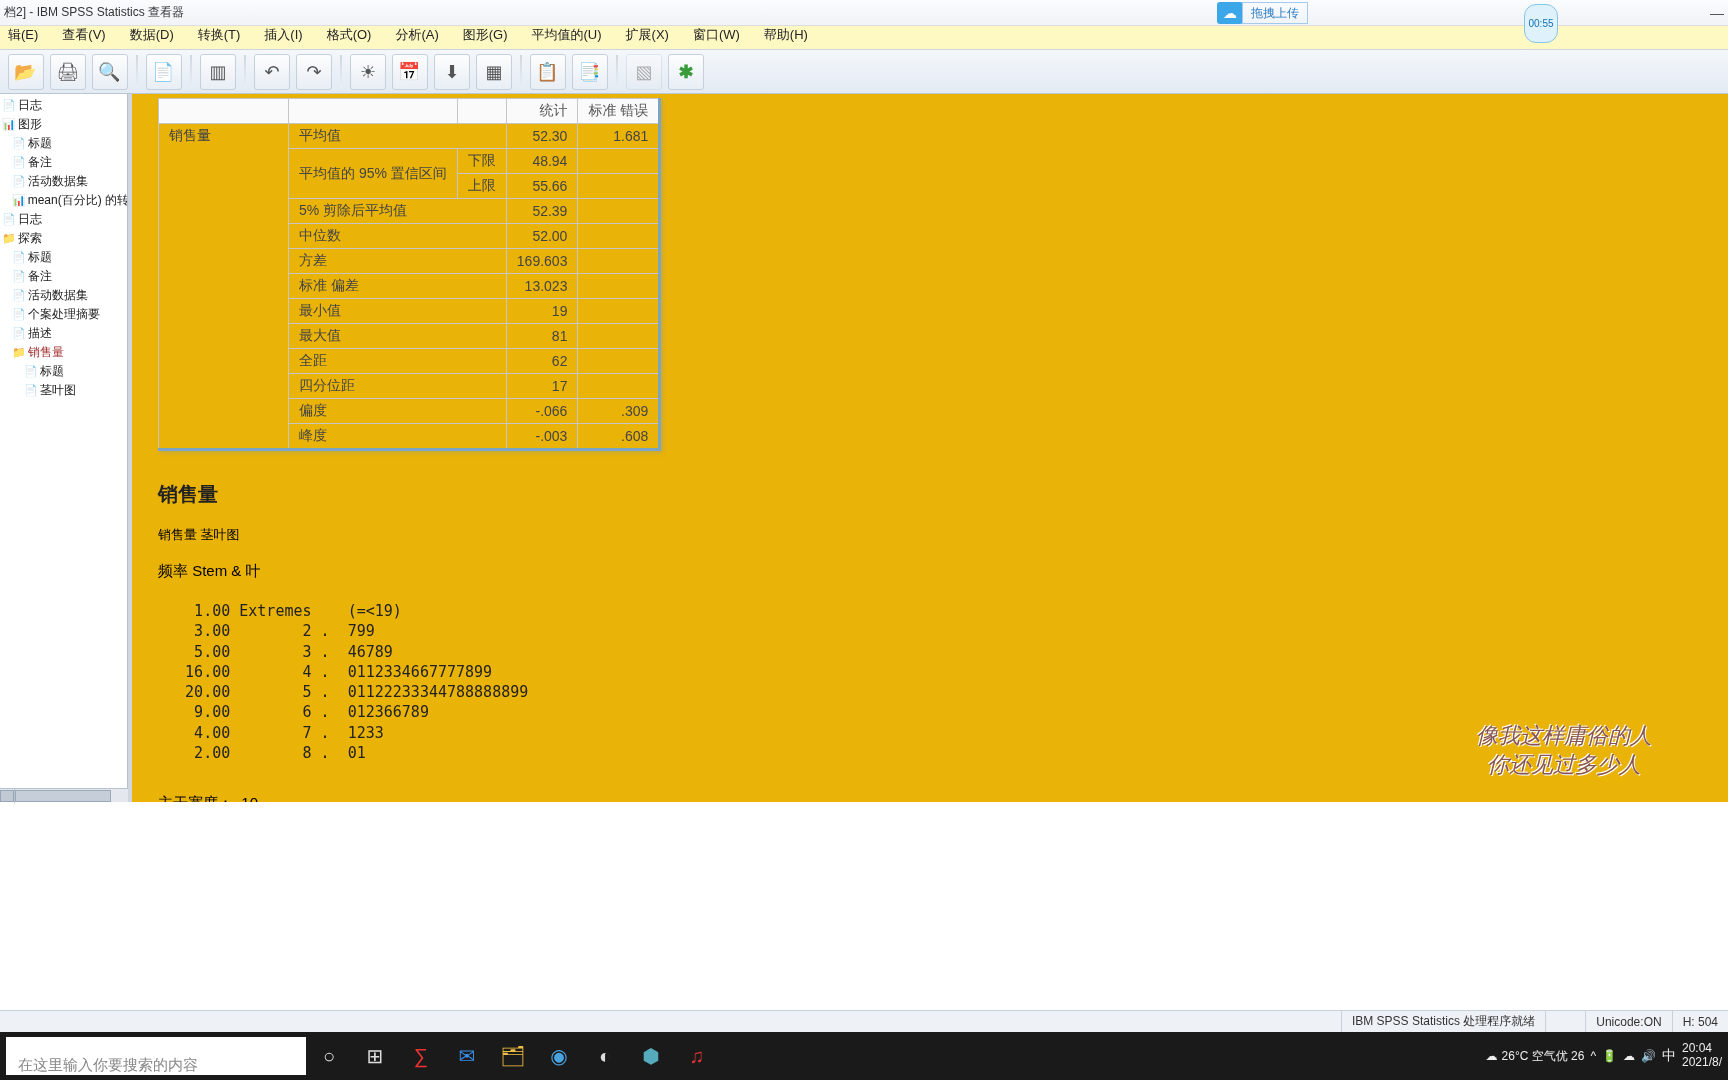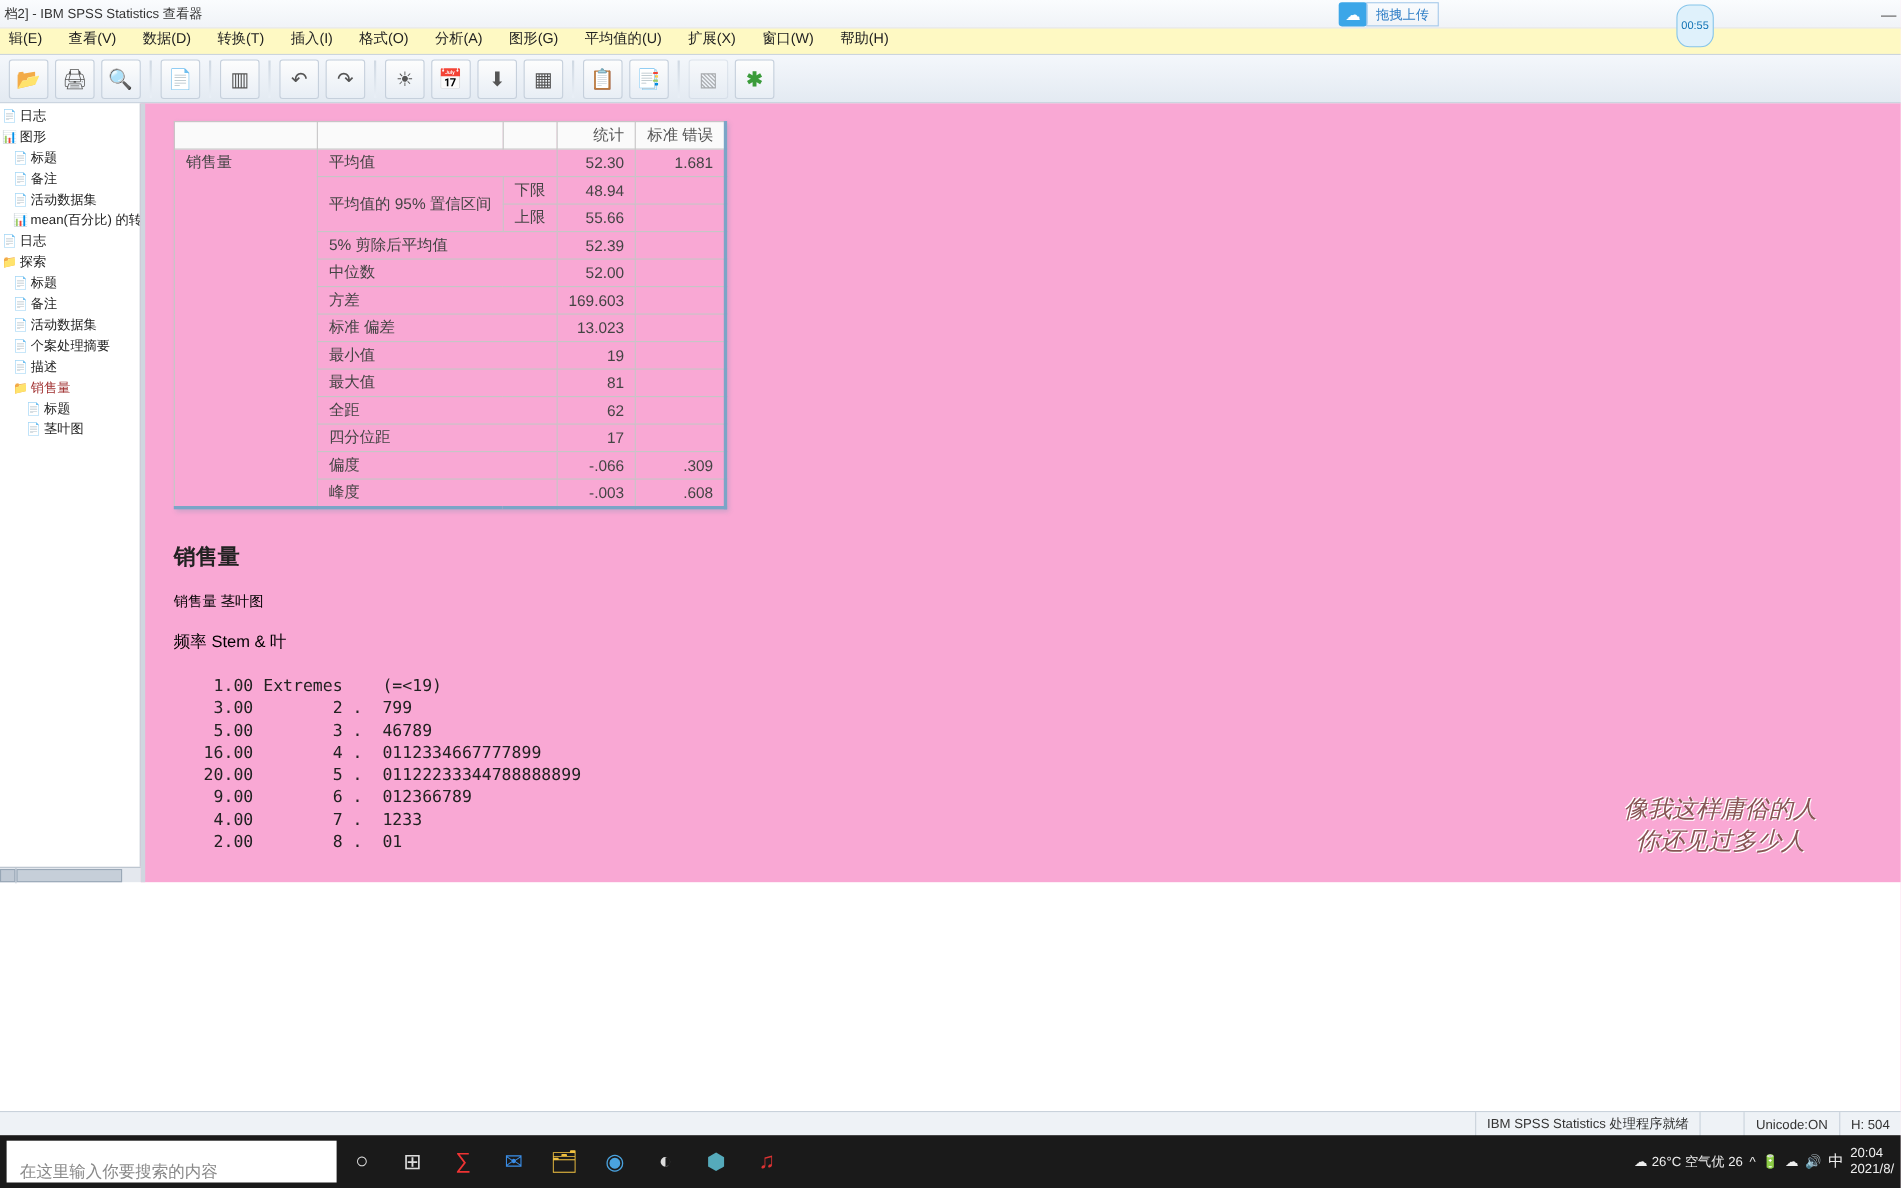--- a/index.html
+++ b/index.html
@@ -15,21 +15,21 @@
 .tbtn{width:36px;height:36px;background:linear-gradient(#fdfdfd,#e8eef5);border:1px solid #c6d0dc;border-radius:3px;display:flex;align-items:center;justify-content:center;font-size:18px;color:#555}
 .tdiv{width:2px;height:34px;background:linear-gradient(#cfd8e2,#e9eff6);margin:0 2px}
 .workspace{display:flex;height:708px}
 .outline{width:128px;background:#fff;border-right:1px solid #b8c2cd;overflow:hidden;font-size:12px;color:#222;padding-top:2px}
 .outline .item{padding:1px 2px;display:flex;align-items:center;gap:2px;white-space:nowrap}
 .outline .ic{display:inline-block;width:14px;text-align:center;font-size:11px}
 .outscroll{height:14px;background:#e4e8ee;border-top:1px solid #b8c2cd;display:flex;align-items:center}
 .outscroll .thumb{width:14px;height:12px;background:#c0c9d4;border:1px solid #97a6b5;margin-left:0}
 .outscroll .track{flex:1;border-left:1px solid #b8c2cd;height:14px;position:relative}
 .outscroll .hthumb{position:absolute;left:0;top:1px;width:96px;height:12px;background:#c6cfd9;border:1px solid #9aa8b7}
-.contentwrap{flex:1;background:#f9a8d4;padding:16px 26px;overflow:hidden;position:relative;border-left:4px solid #cfd6df}
+.contentwrap{flex:1;background:#eab308;padding:4px 26px;overflow:hidden;position:relative;border-left:4px solid #cfd6df}
 .stattable{border:1px solid #c0c0c0;border-bottom:3px solid #7ba5c7;border-right:3px solid #7ba5c7;box-shadow:2px 2px 4px rgba(120,150,180,.3);border-collapse:collapse;font-size:14px;color:#444;margin-top:0}
 .stattable td{border:1px solid #c6c6c6;padding:3px 10px;height:22px}
 .stattable .hdr{background:#fafafa;color:#555}
 .stattable .num{text-align:right;min-width:68px}
 .stattable .lbl{min-width:130px}
 .section-h{font-size:20px;font-weight:bold;color:#222;margin:30px 0 18px}
 .stemtitle{font-size:13px;margin:18px 0 18px}
 .stemhdr{font-size:15px;margin-bottom:20px}
 .stemblock{font-family:Consolas,monospace;font-size:15px;line-height:1.35;color:#222;white-space:pre}
 .footnote{font-size:15px;margin-top:28px;line-height:1.55}

